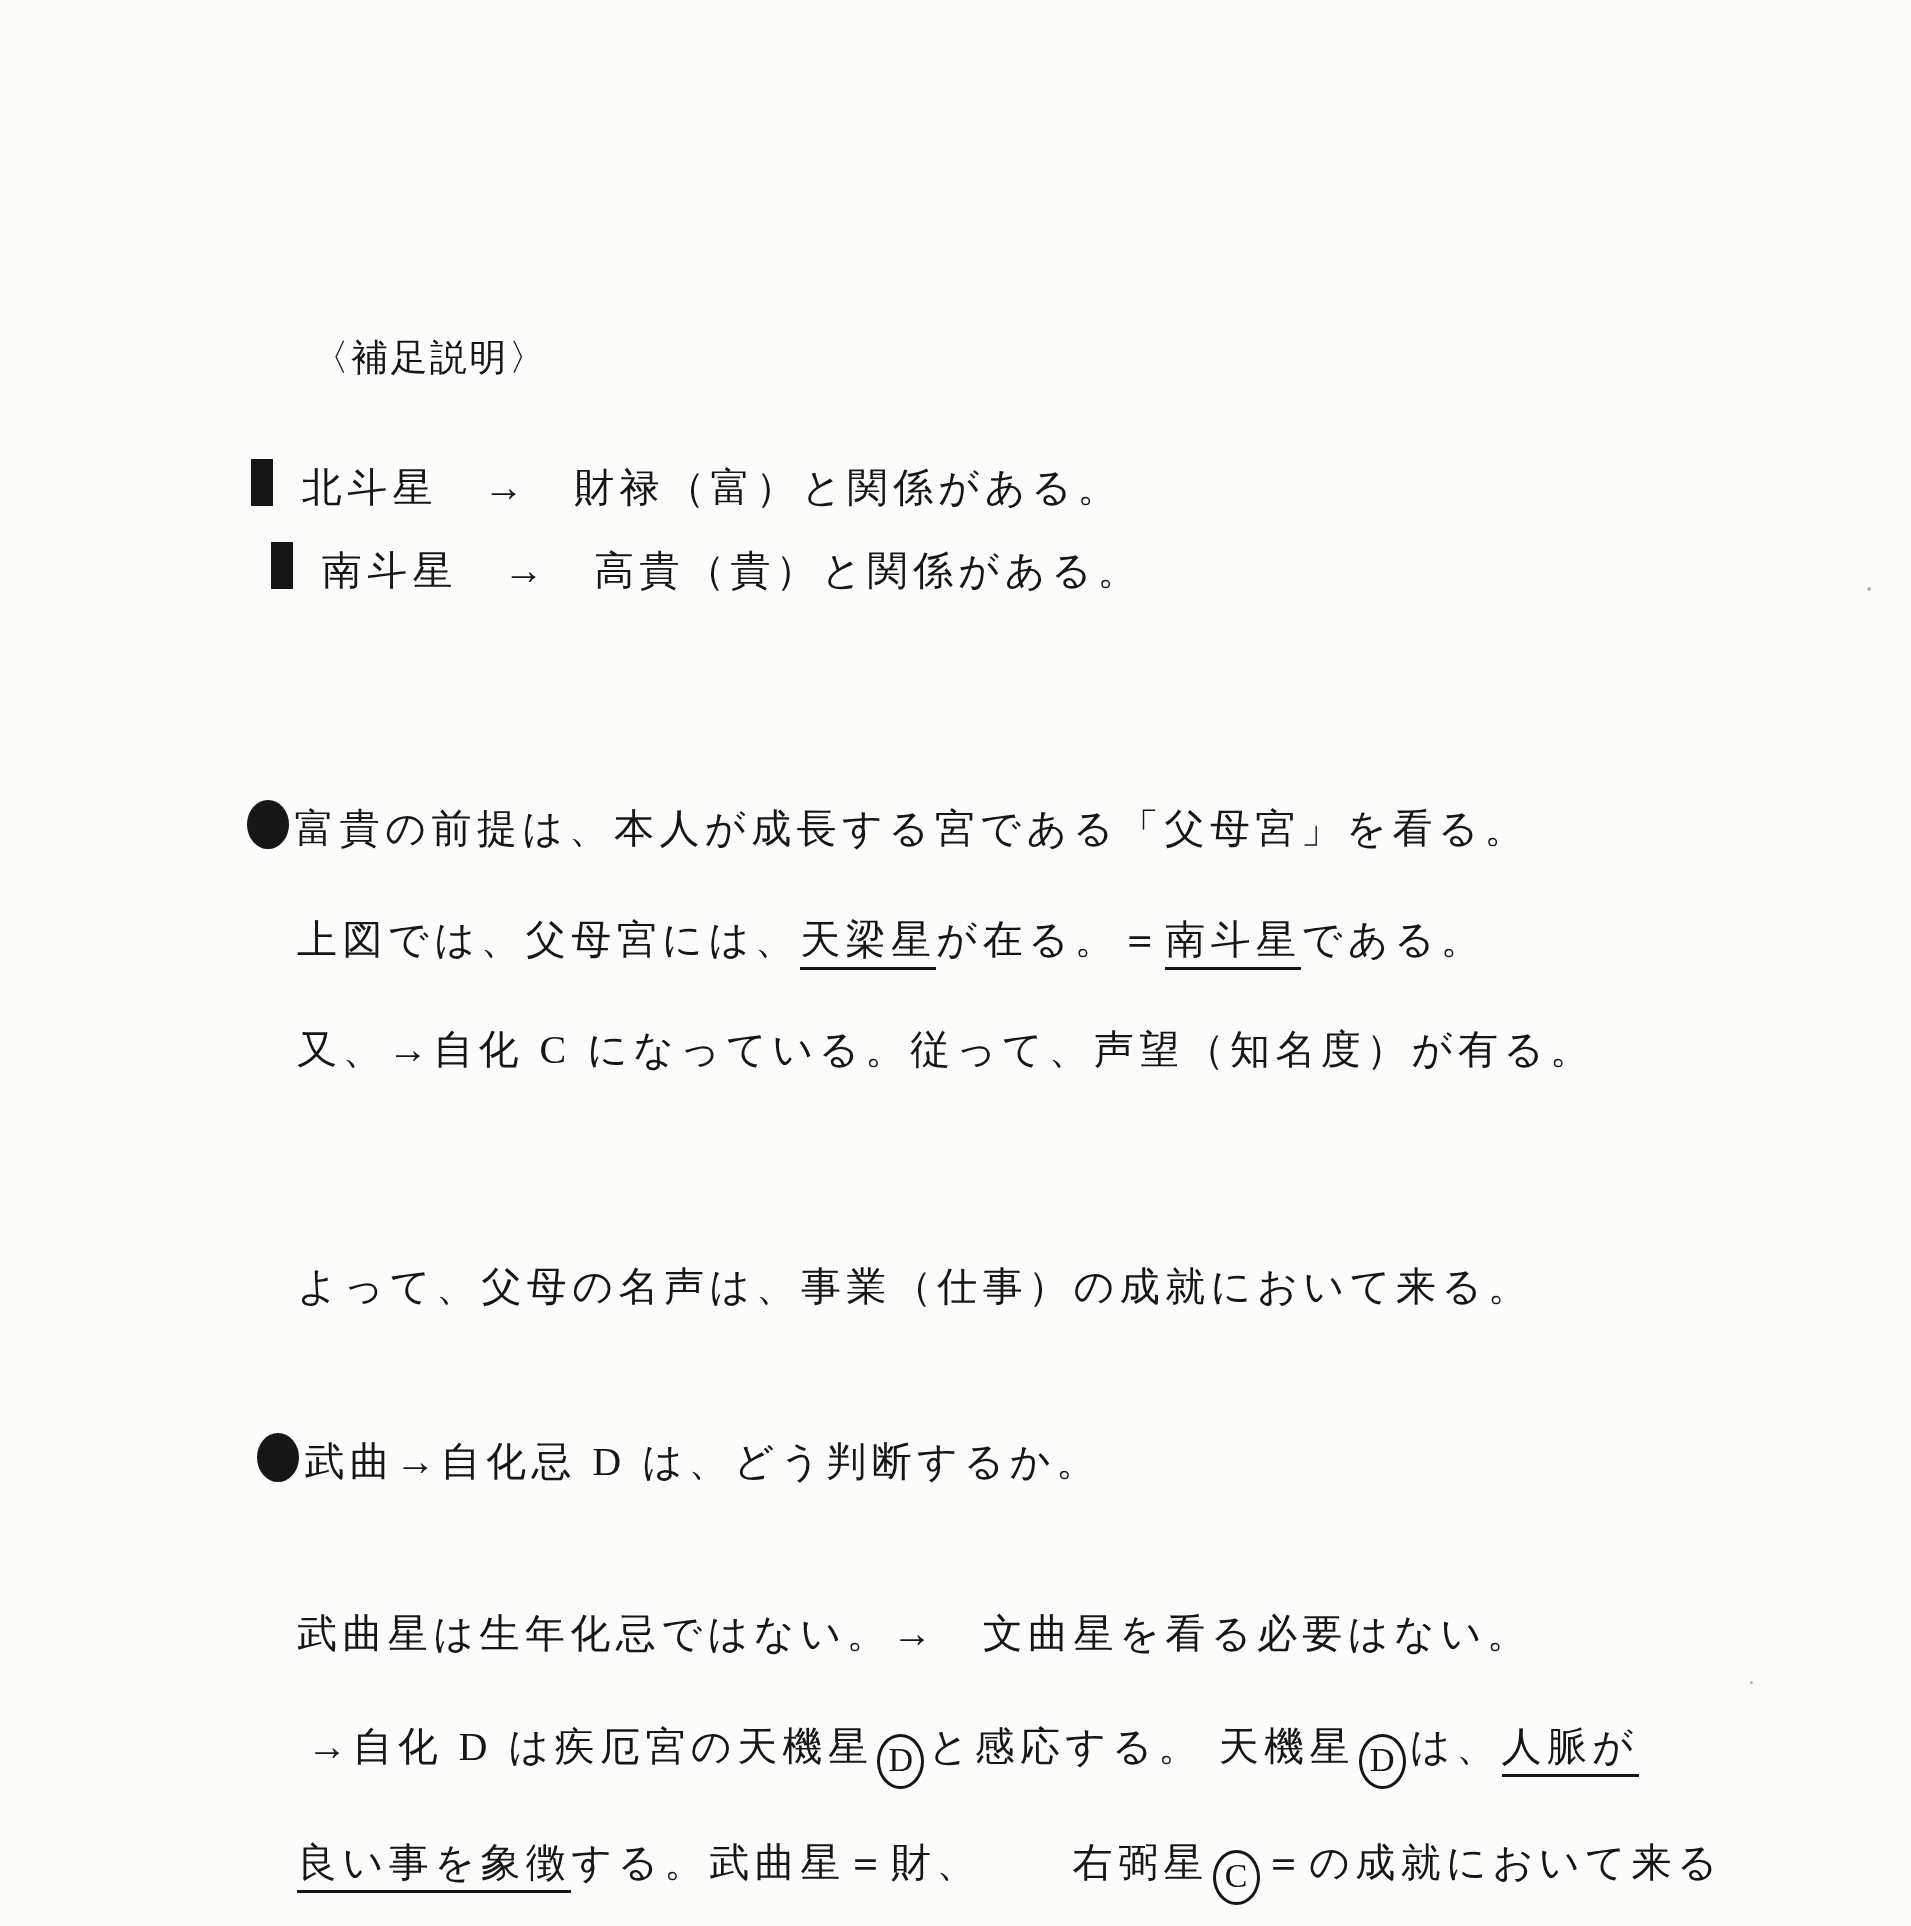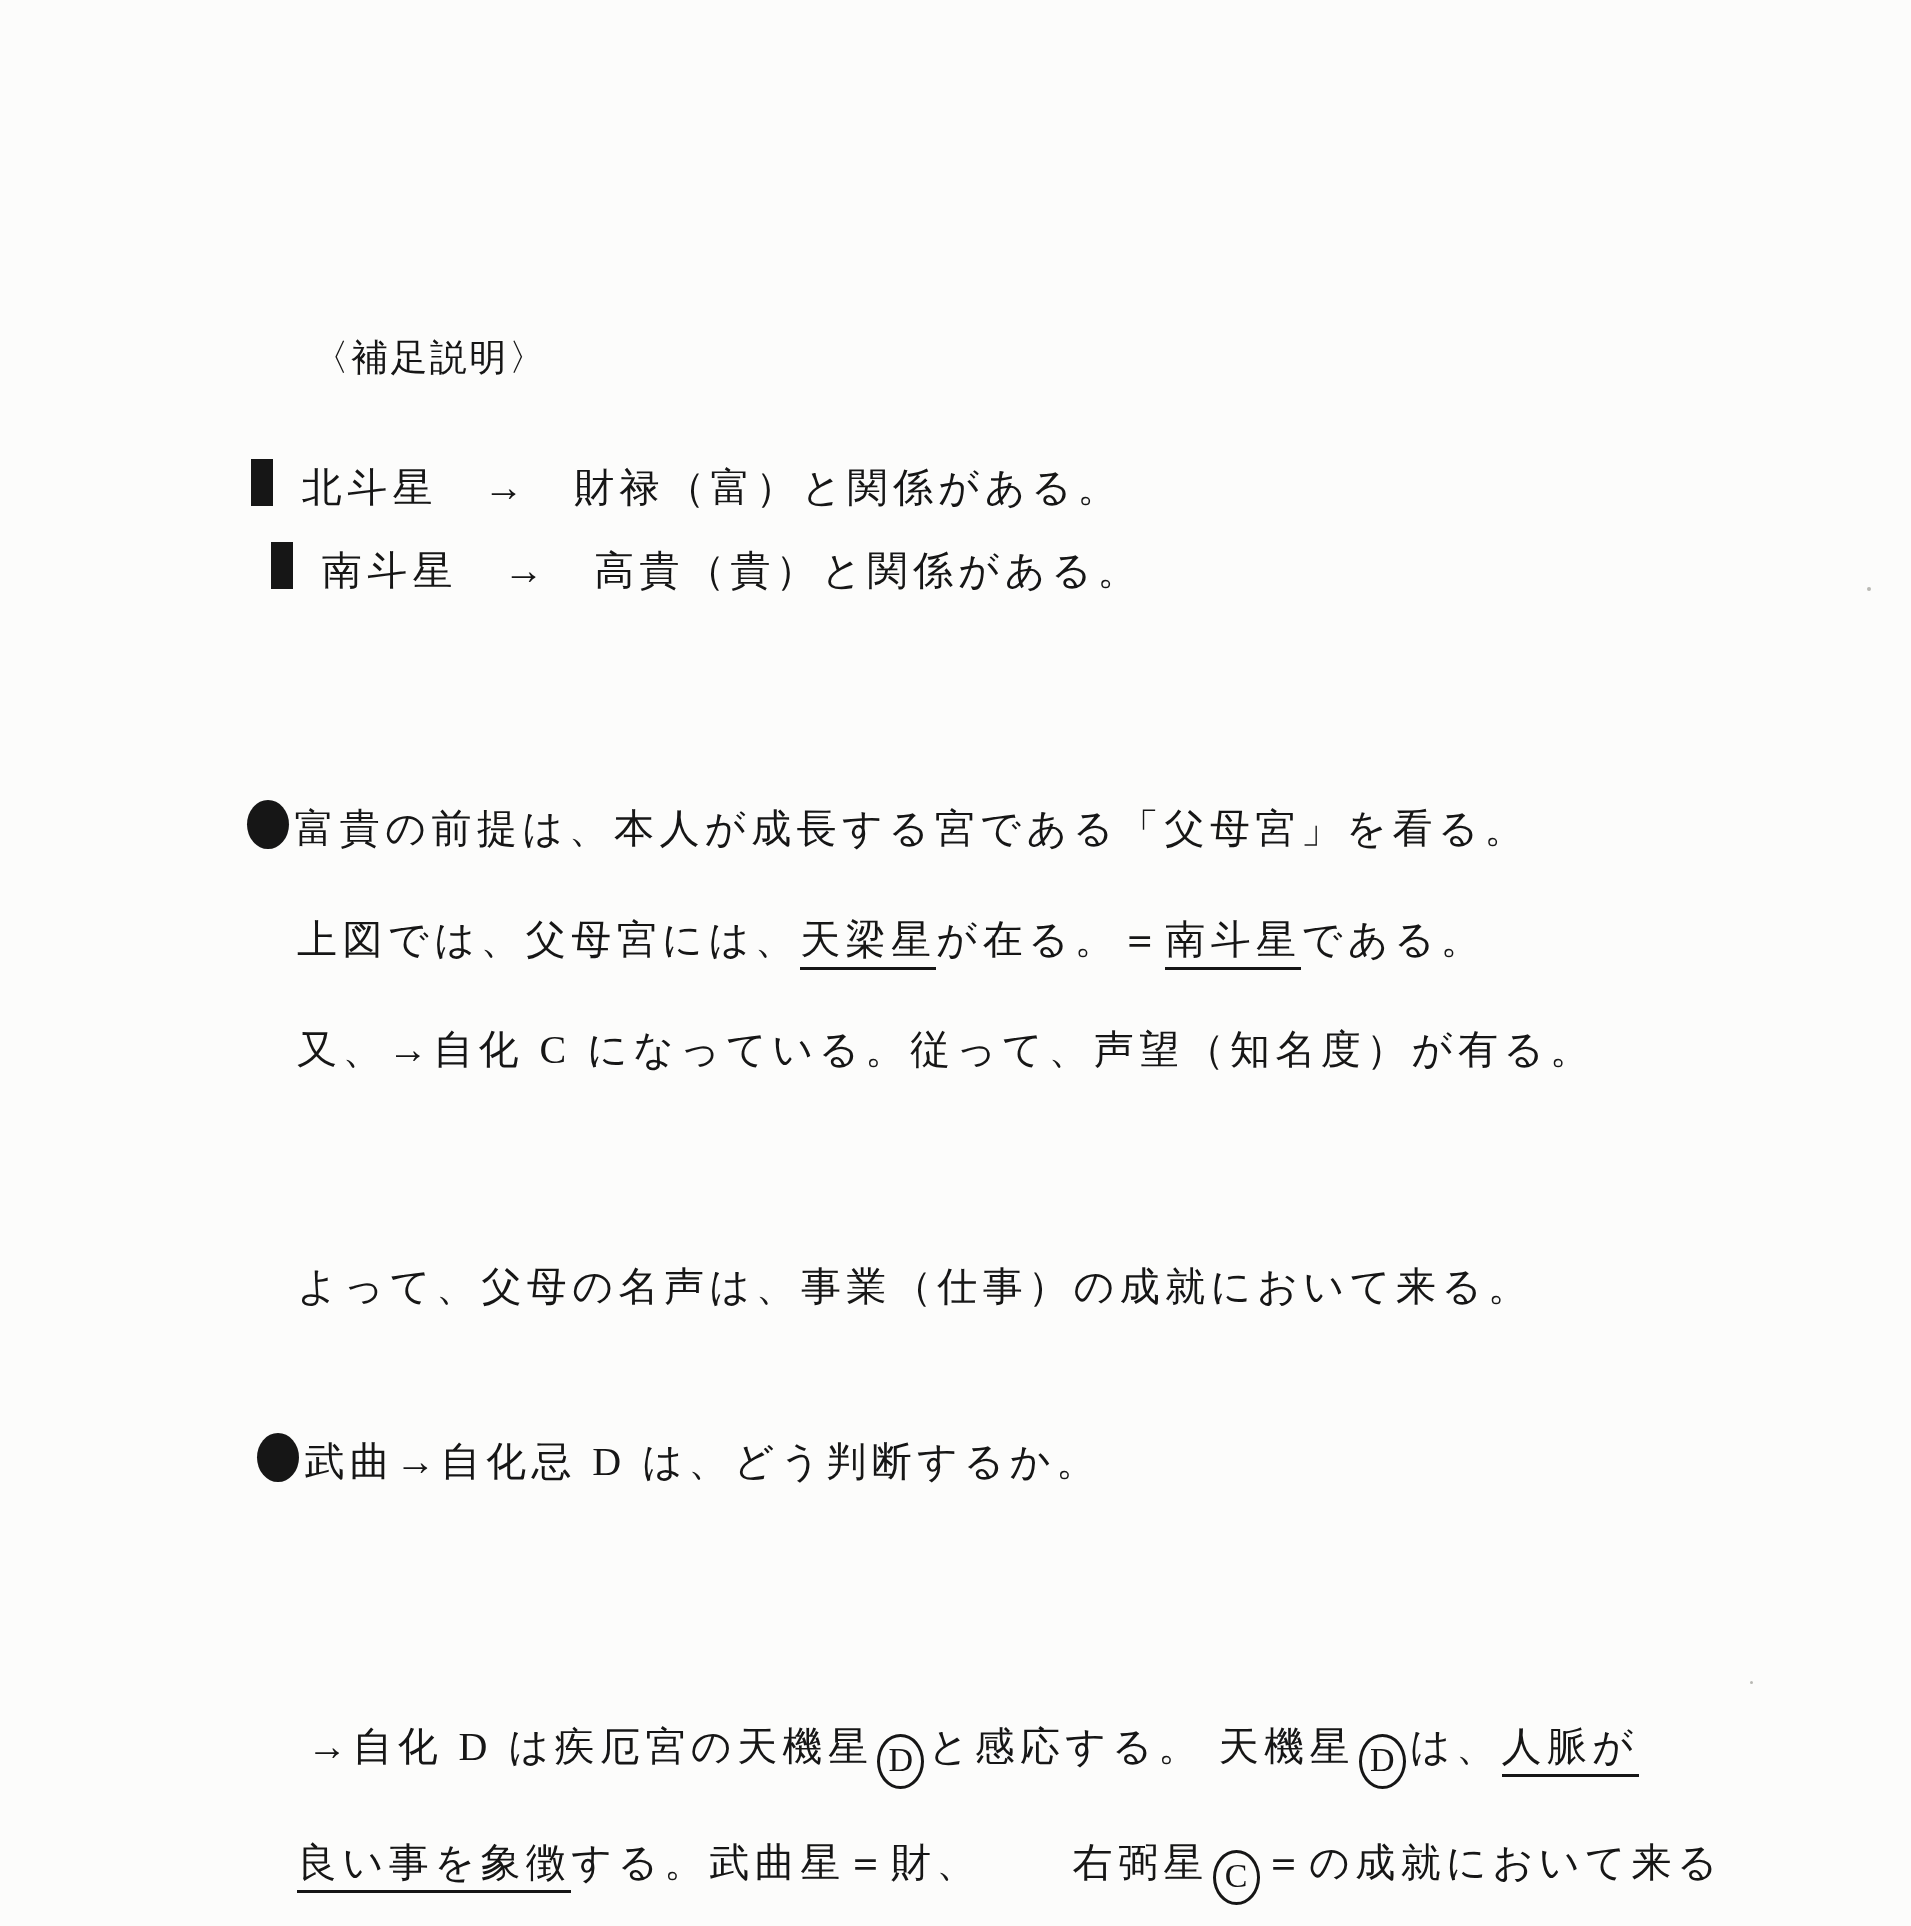--- a/index.html
+++ b/index.html
@@ -83,20 +83,21 @@
 
   <div class="line" style="top:915px; left:297px;text-align:right;"><span class="t">上図では、父母宮には、</span><span class="u">天梁星</span><span class="t">が在る。＝</span><span class="u">南斗星</span><span class="t">である。</span></div>
 
   <div class="line" style="top:1025px; left:297px;"><span class="t">又、→自化 C になっている。従って、声望（知名度）が有る。</span></div>
 
 
   <div class="line" style="top:1262px; left:297px;"><span class="t">よって、父母の名声は、事業（仕事）の成就において来る。</span></div>
 
   <div class="line" style="top:1433px; left:257px;text-align:center;"><span class="dot"></span><span class="t">武曲→自化忌 D は、どう判断するか。</span></div>
 
+  <div class="line" style="top:1609px; left:297px;"><span class="t">武曲星は生年化忌ではない。→　文曲星を看る必要はない。</span></div>
 
   <div class="line" style="top:1722px; left:307px;"><span class="t">→自化 D は疾厄宮の天機星</span><span class="circ">D</span><span class="t">と感応する。 天機星</span><span class="circ">D</span><span class="t">は、</span><span class="u">人脈が</span></div>
 
   <div class="line" style="top:1838px; left:297px;"><span class="u">良い事を象徴</span><span class="t">する。武曲星＝財、　　右弼星</span><span class="circ">C</span><span class="t">＝の成就において来る</span></div>
 
   <div class="speck" style="left:1867px; top:587px; width:3.9px; height:3.9px;"></div>
 
   <div class="speck" style="left:1750px; top:1681px; width:3.1px; height:3.1px;"></div>
 
 </div>

